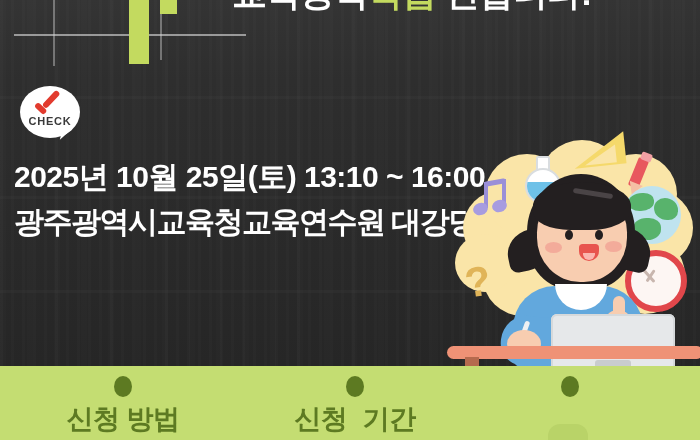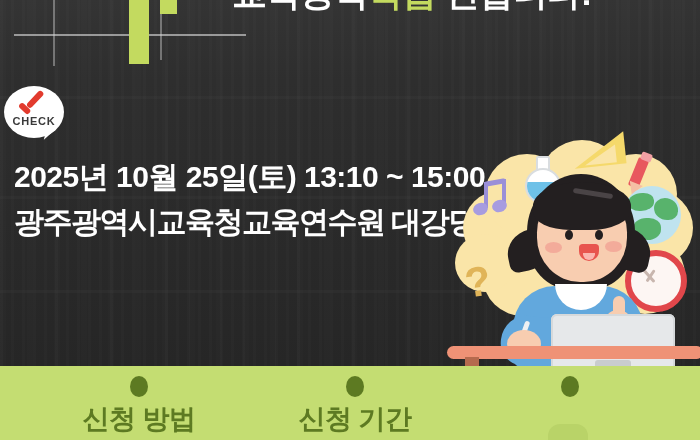--- a/index.html
+++ b/index.html
@@ -67,21 +67,21 @@
   
   .headline{
     position:absolute;left:232px;top:-30px;
     font-size:35px;font-weight:bold;letter-spacing:-1px;
     white-space:nowrap;color:#ffffff;
   }
   .headline .hl-accent{color:#c3da5f;}
 
   
   .check-bubble{
-    position:absolute;left:4px;top:86px;width:64px;height:56px;
+    position:absolute;left:20px;top:86px;width:64px;height:56px;
   }
   .check-bubble .bub{
     position:absolute;left:0;top:0;width:60px;height:52px;
     background:#ffffff;border-radius:50%;
   }
   .check-bubble .tail{
     position:absolute;left:42px;top:36px;width:0;height:0;
     border-left:9px solid #ffffff;
     border-top:6px solid transparent;
     border-bottom:13px solid transparent;
@@ -367,21 +367,21 @@
 
   <div class="headline"><span>교육공학</span><span class="hl-accent">학습</span><span> 전합니다!</span></div>
 
   <div class="check-bubble">
     <div class="bub"></div>
     <div class="tail"></div>
     <div class="tick"></div>
     <div class="ctext">CHECK</div>
   </div>
 
-  <div class="info-date">2025년 10월 25일(토) 13:10 ~ 15:00</div>
+  <div class="info-date">2025년 10월 25일(토) 13:10 ~ 16:00</div>
   <div class="info-place">광주광역시교육청교육연수원 대강당</div>
 
   <div class="illus">
 
     <div class="cloud">
       <i style="left:8px;top:52px;width:78px;height:76px;"></i>
       <i style="left:30px;top:16px;width:84px;height:82px;"></i>
       <i style="left:84px;top:2px;width:86px;height:84px;"></i>
       <i style="left:140px;top:16px;width:82px;height:80px;"></i>
       <i style="left:162px;top:52px;width:76px;height:76px;"></i>
@@ -447,25 +447,25 @@
     <div class="pen"></div>
     <div class="hand-l"></div>
 
     <div class="laptop-screen"></div>
     <div class="laptop-hinge"></div>
     <div class="desk"></div>
     <div class="desk-leg"></div>
   </div>
 
   <div class="green-band">
-    <div class="band-item" style="left:39px;width:200px;">
+    <div class="band-item" style="left:23px;width:200px;">
       <div class="band-dot"></div>
       <div class="band-label">신청 방법</div>
     </div>
-    <div class="band-item" style="left:255px;width:200px;">
+    <div class="band-item" style="left:255px;width:200px;font-family:Liberation Mono, monospace;">
       <div class="band-dot"></div>
       <div class="band-label">신청 기간</div>
     </div>
     <div class="band-item" style="left:470px;width:200px;">
       <div class="band-dot"></div>
     </div>
   </div>
   <div class="ghost-shape"></div>
 
 </div>

